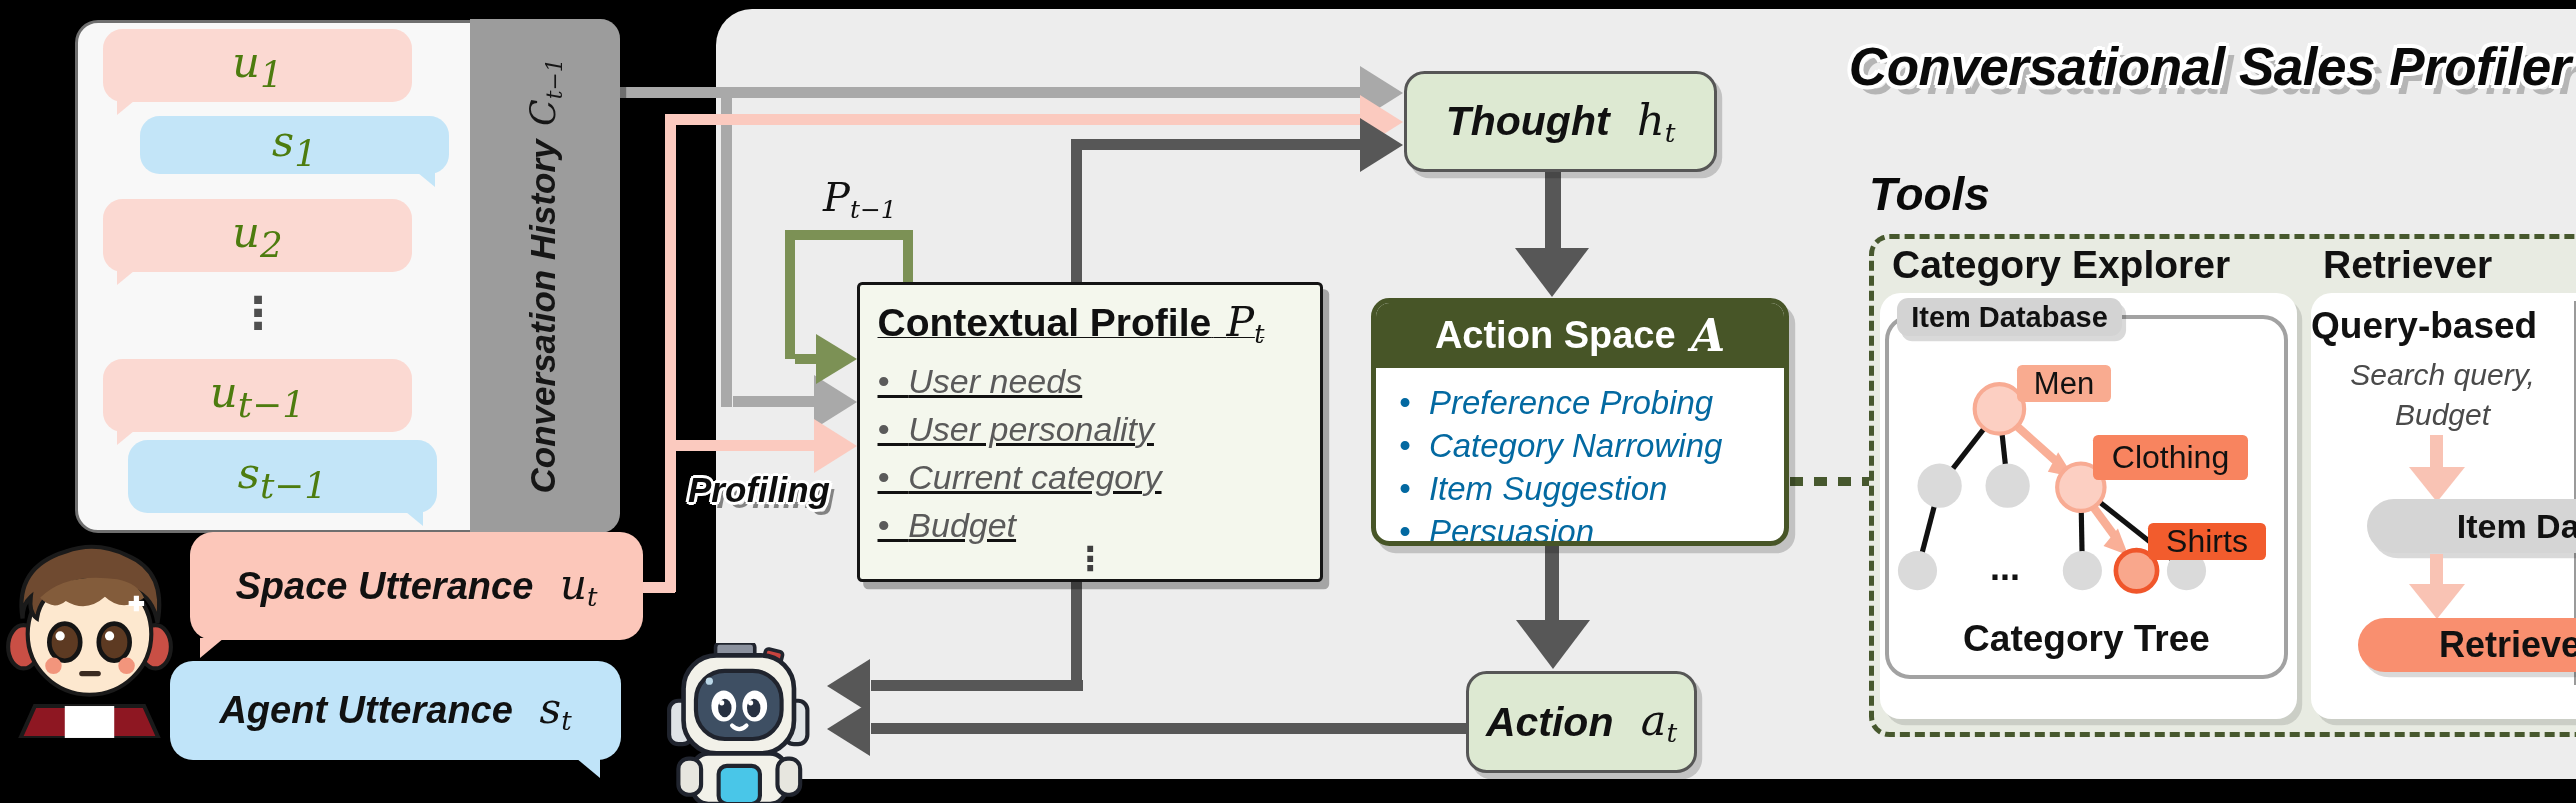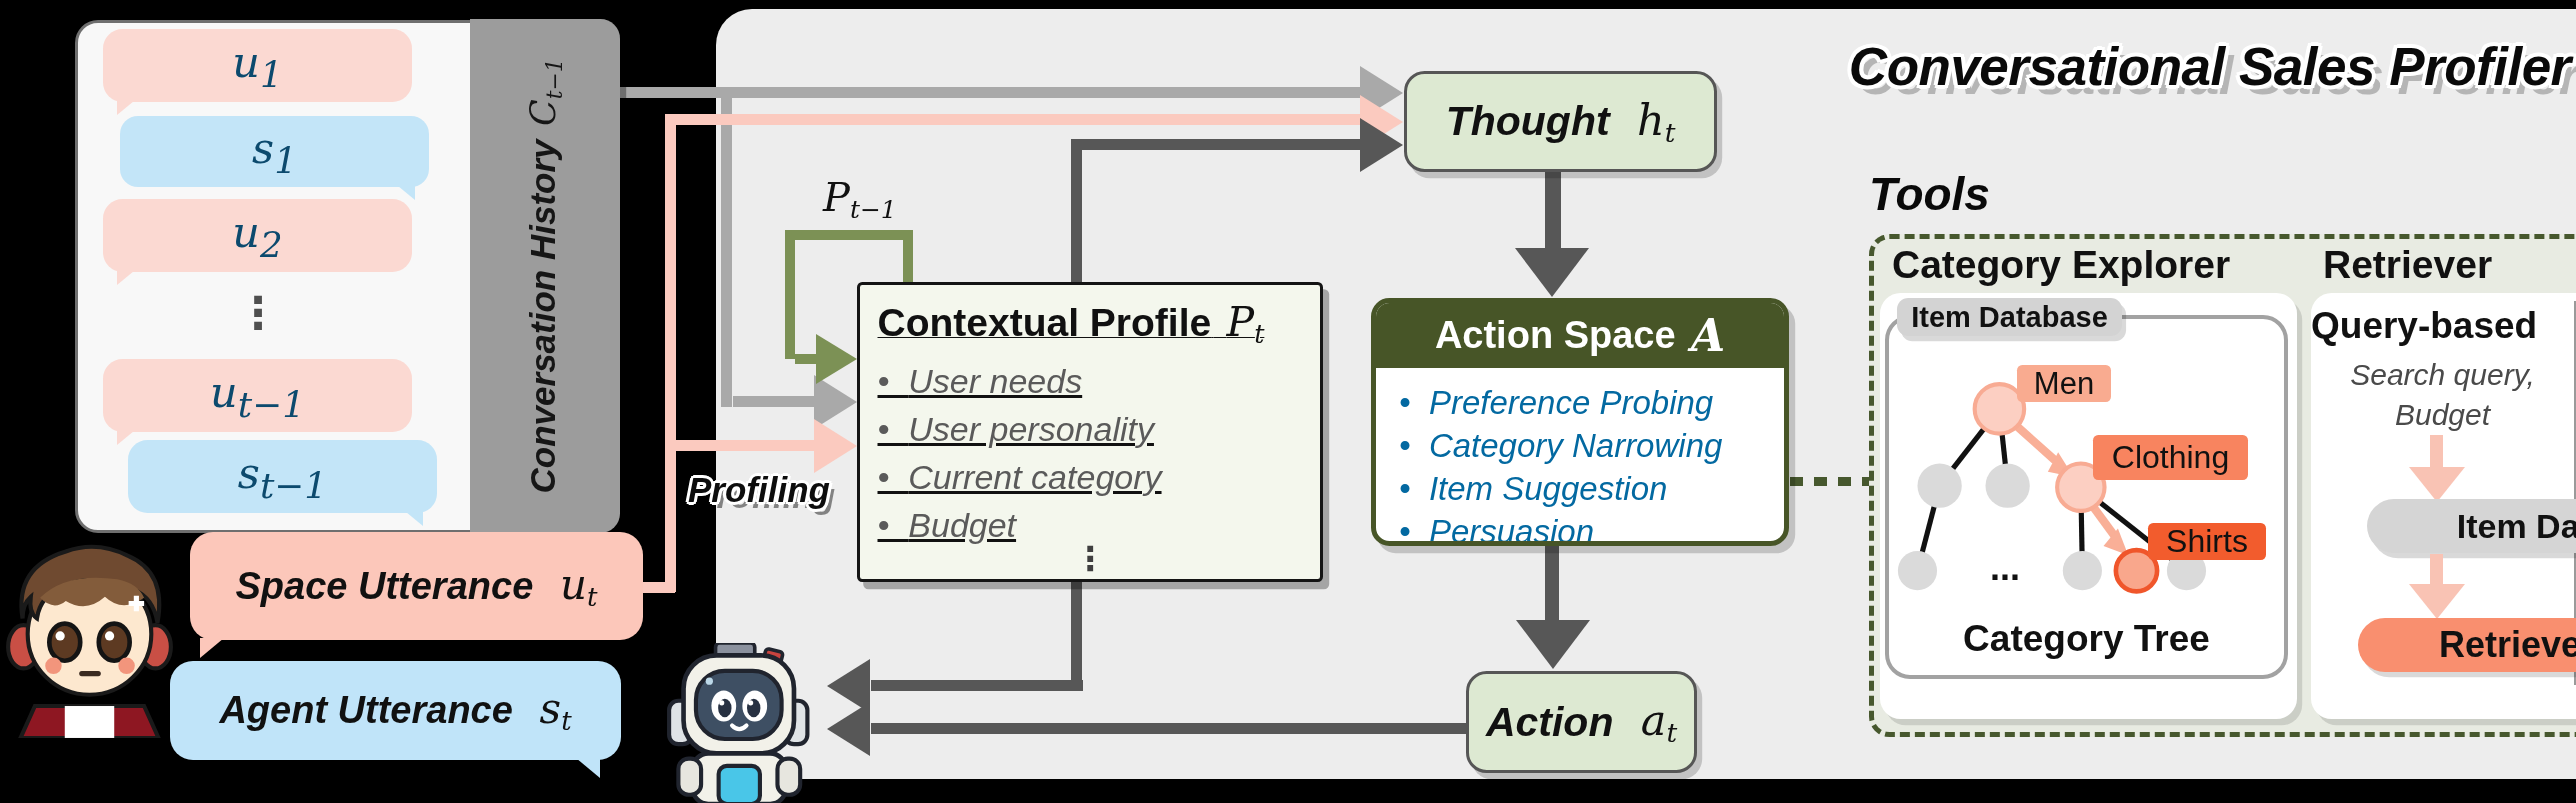--- a/index.html
+++ b/index.html
@@ -7,21 +7,21 @@
          font-family:"Liberation Sans",sans-serif;color:#111;}
   .abs{position:absolute;}
   .flexc{display:flex;align-items:center;justify-content:center;}
   .math{font-family:"DejaVu Serif",serif;font-style:italic;}
   .math sub{font-size:.62em;vertical-align:-0.28em;font-style:italic;}
   
   .panel{background:#ededed;border-radius:36px;}
   .histbox{background:#f8f8f8;border:3.6px solid #6f6f6f;border-radius:23px;box-shadow:7.2px 8.2px 0 rgba(0,0,0,.35);}
   .strip{background:#9c9c9c;border-radius:0 19.6px 19.6px 0;}
   .bubble{border-radius:19.6px;}
-  .bubble .t{font-family:"DejaVu Serif",serif;font-style:italic;font-size:43px;color:#0c4a6e;}
+  .bubble .t{font-family:"DejaVu Serif",serif;font-style:italic;font-size:43px;color:#4d7c0f;}
   .tail{width:0;height:0;border-style:solid;position:absolute;}
   .greenbox{background:#dde9d2;border:3.6px solid #565656;border-radius:20.6px;box-shadow:5.2px 6.2px 0 rgba(0,0,0,.18);}
   .boldital{font-weight:bold;font-style:italic;}
   .outlined{text-shadow:-4.1px 0 0 #fff,4.1px 0 0 #fff,0 -4.1px 0 #fff,0 4.1px 0 #fff,-3.1px -3.1px 0 #fff,3.1px 3.1px 0 #fff,-3.1px 3.1px 0 #fff,3.1px -3.1px 0 #fff,8.2px 9.3px 0 rgba(90,90,90,.38);}
   .outlined-sm{text-shadow:-3.1px 0 0 #fff,3.1px 0 0 #fff,0 -3.1px 0 #fff,0 3.1px 0 #fff,-2.1px -2.1px 0 #fff,2.1px 2.1px 0 #fff,-2.1px 2.1px 0 #fff,2.1px -2.1px 0 #fff,5.2px 6.2px 0 rgba(0,0,0,.45);}
   
   .ln{position:absolute;}
   .ah-r{position:absolute;width:0;height:0;border-style:solid;border-width:27px 0 27px 43px;border-color:transparent transparent transparent #a9a9a9;}
   .ah-l{position:absolute;width:0;height:0;border-style:solid;border-width:27px 43px 27px 0;border-color:transparent #575757 transparent transparent;}
   .ah-d{position:absolute;width:0;height:0;border-style:solid;border-width:49px 37px 0 37px;border-color:#575757 transparent transparent transparent;}
@@ -84,21 +84,21 @@
         <span class="boldital" style="font-size:35px;color:#161616;">Conversation History</span>
         <span class="math" style="font-size:35px;color:#161616;">&nbsp;<span>C</span><sub>t−1</sub></span>
       </div>
     </div>
   </div>
 
   <div class="abs bubble flexc" style="left:103px;top:29px;width:309px;height:73px;background:#fbd9d2;">
     <span class="t"><span>u</span><sub>1</sub></span>
     <span class="tail" style="left:14.4px;bottom:-13.4px;border-width:14.4px 17.5px 0 0;border-color:#fbd9d2 transparent transparent transparent;"></span>
   </div>
-  <div class="abs bubble flexc" style="left:120px;top:116px;width:309px;height:71px;background:#c3e5f8;border-radius:18px;">
+  <div class="abs bubble flexc" style="left:140px;top:116px;width:309px;height:58px;background:#c3e5f8;">
     <span class="t"><span>s</span><sub>1</sub></span>
     <span class="tail" style="right:14.4px;bottom:-13.4px;border-width:14.4px 0 0 17.5px;border-color:#c3e5f8 transparent transparent transparent;"></span>
   </div>
   <div class="abs bubble flexc" style="left:103px;top:199px;width:309px;height:73px;background:#fbd9d2;">
     <span class="t"><span>u</span><sub>2</sub></span>
     <span class="tail" style="left:14.4px;bottom:-13.4px;border-width:14.4px 17.5px 0 0;border-color:#fbd9d2 transparent transparent transparent;"></span>
   </div>
   <div class="abs flexc" style="left:227px;top:281px;width:62px;height:62px;font-family:'DejaVu Sans',sans-serif;font-size:44px;font-weight:bold;color:#4f4f4f;">⋮</div>
   <div class="abs bubble flexc" style="left:103px;top:359px;width:309px;height:73px;background:#fbd9d2;">
     <span class="t"><span>u</span><sub>t−1</sub></span>

